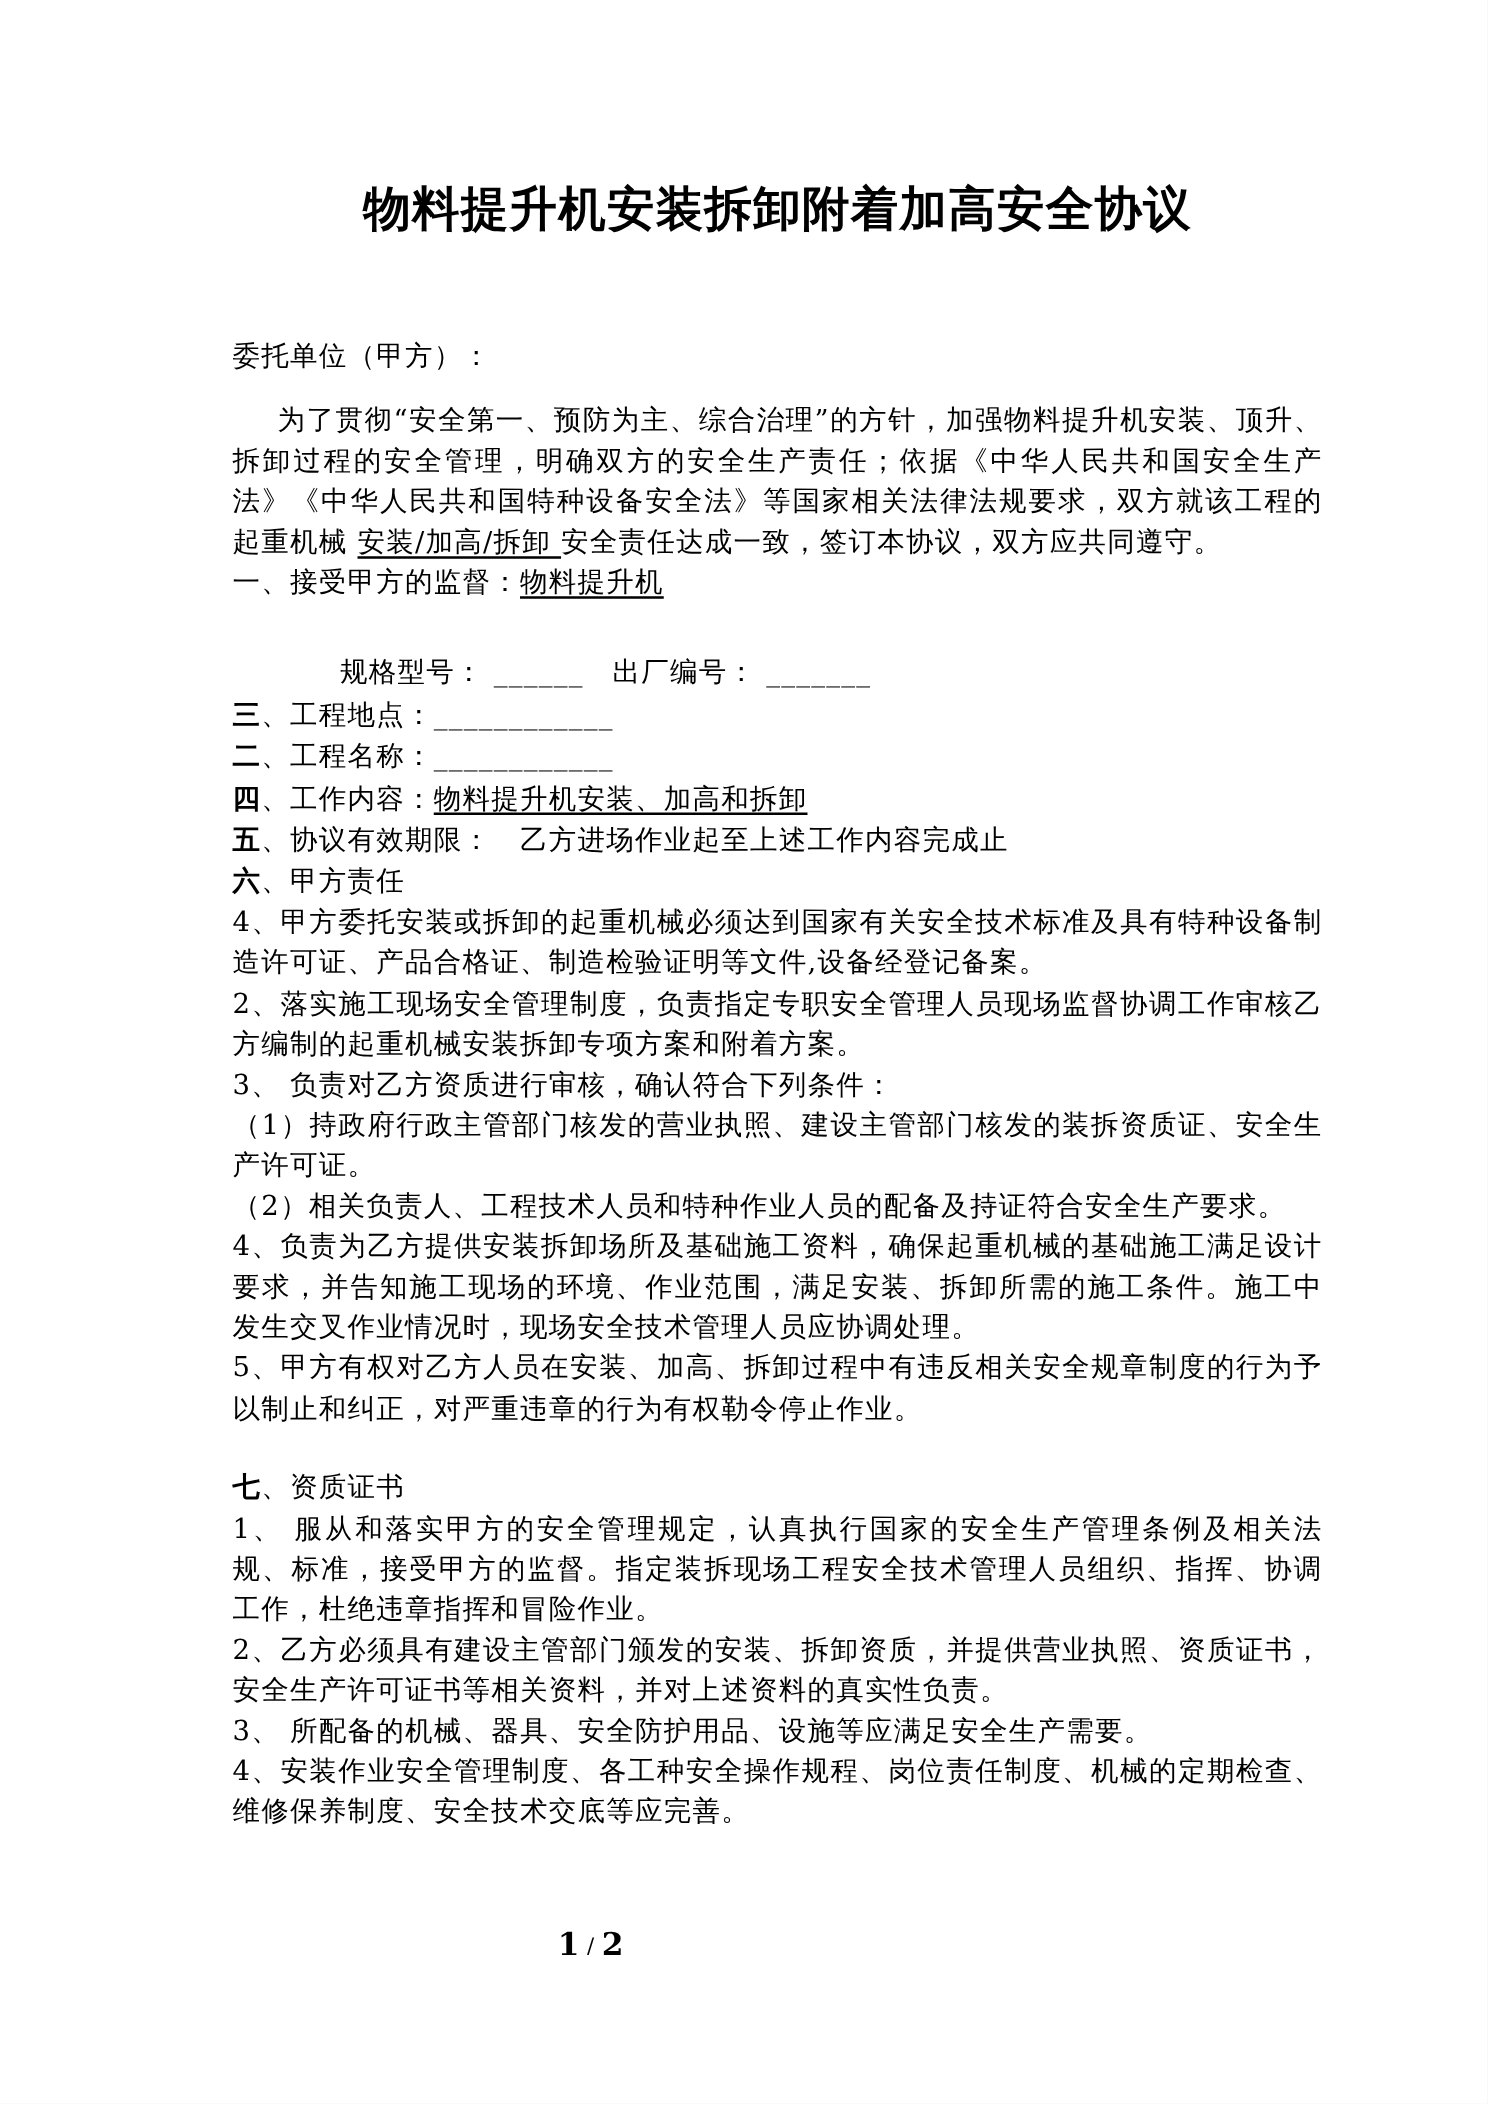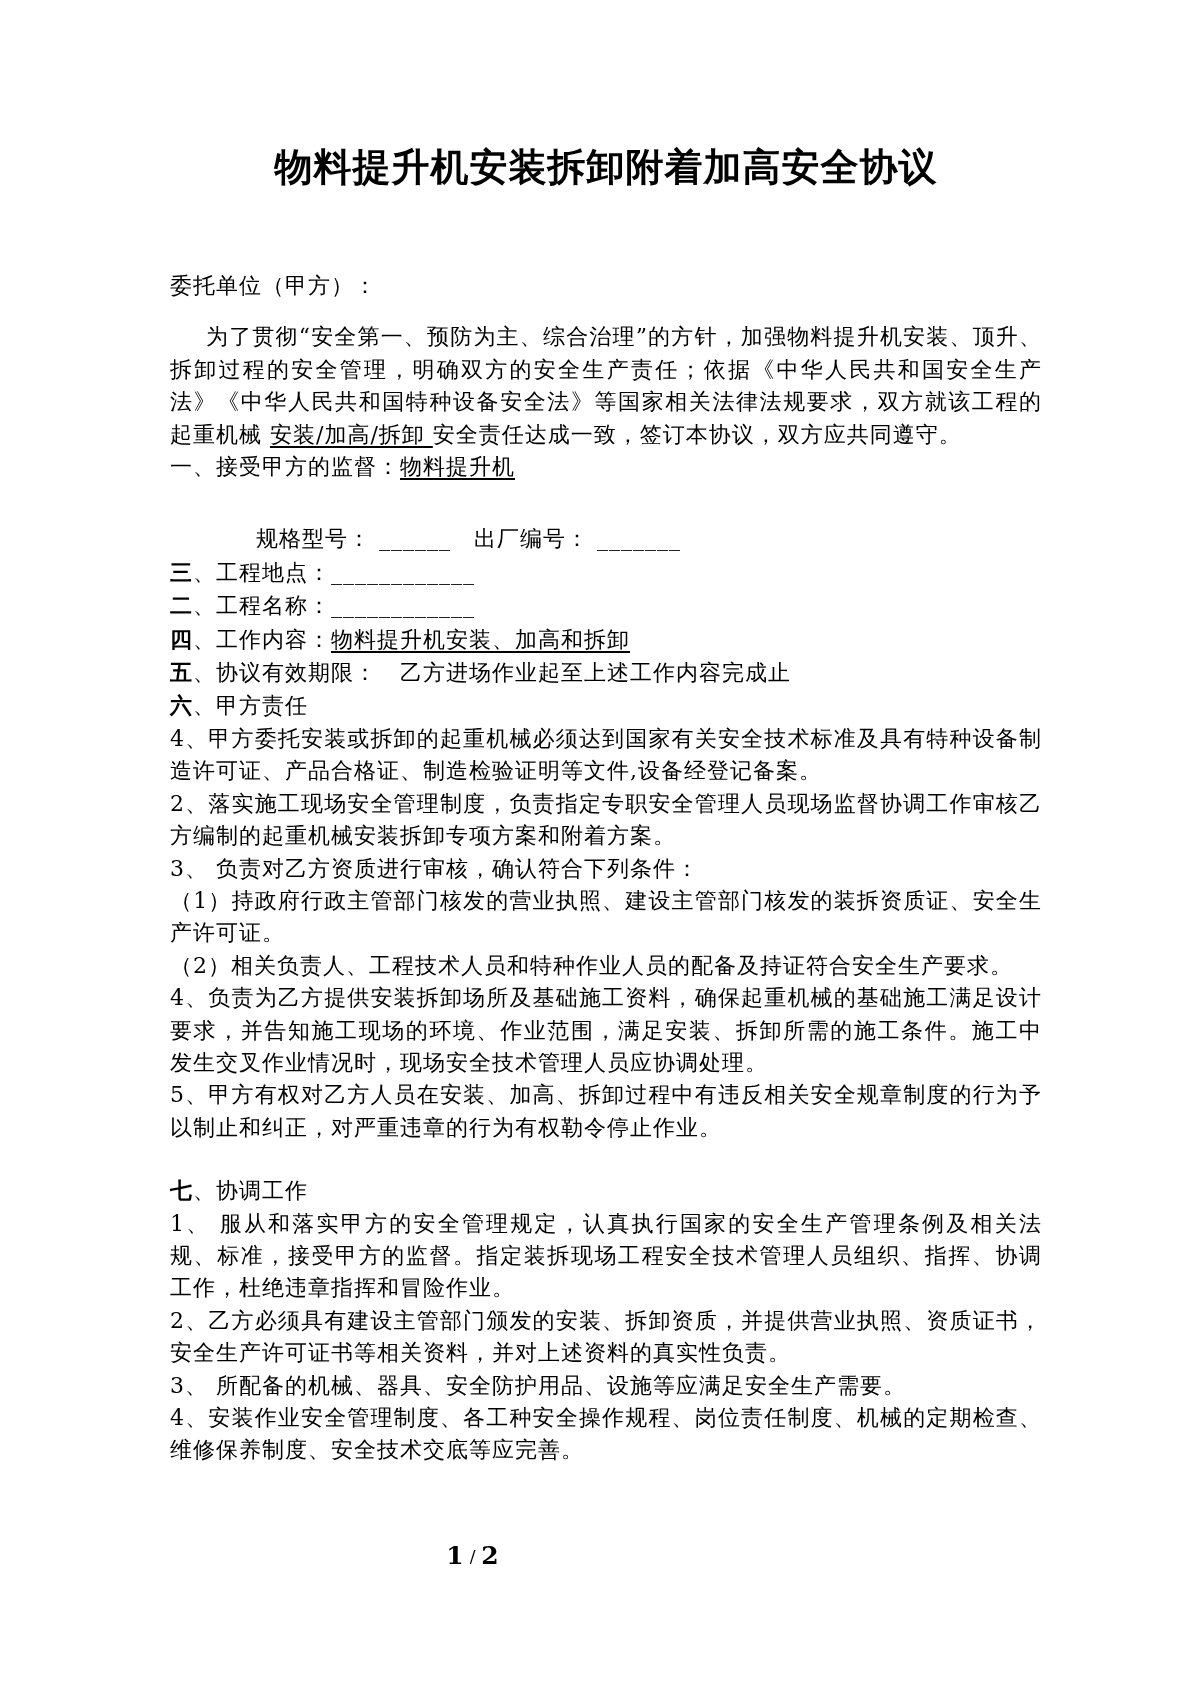--- a/index.html
+++ b/index.html
@@ -9,21 +9,21 @@
     height: 1683px;
     background: #ffffff;
     color: #000000;
     font-family: "DejaVu Serif", "Liberation Serif", serif;
     box-sizing: border-box;
     outline: 1px solid #e4e4e4;
     overflow: hidden;
   }
   .content {
     position: absolute;
-    left: 170px;
+    left: 186px;
     top: 138px;
     width: 872px;
   }
   h1.title {
     margin: 0 0 74px 0;
     padding: 0;
     text-align: center;
     font-size: 38px;
     font-weight: bold;
     line-height: 58px;
@@ -79,21 +79,21 @@
         <p class="line"><span class="b">五</span><span>、协议有效期限：　乙方进场作业起至上述工作内容完成止</span></p>
         <p class="line"><span class="b">六</span><span>、甲方责任</span></p>
         <p class="line"><span>4、甲方委托安装或拆卸的起重机械必须达到国家有关安全技术标准及具有特种设备制造许可证、产品合格证、制造检验证明等文件,设备经登记备案。</span></p>
         <p class="line"><span>2、落实施工现场安全管理制度，负责指定专职安全管理人员现场监督协调工作审核乙方编制的起重机械安装拆卸专项方案和附着方案。</span></p>
         <p class="line"><span>3、 负责对乙方资质进行审核，确认符合下列条件：</span></p>
         <p class="line"><span>（1）持政府行政主管部门核发的营业执照、建设主管部门核发的装拆资质证、安全生产许可证。</span></p>
         <p class="line"><span>（2）相关负责人、工程技术人员和特种作业人员的配备及持证符合安全生产要求。</span></p>
         <p class="line"><span>4、负责为乙方提供安装拆卸场所及基础施工资料，确保起重机械的基础施工满足设计要求，并告知施工现场的环境、作业范围，满足安装、拆卸所需的施工条件。施工中发生交叉作业情况时，现场安全技术管理人员应协调处理。</span></p>
         <p class="line"><span>5、甲方有权对乙方人员在安装、加高、拆卸过程中有违反相关安全规章制度的行为予以制止和纠正，对严重违章的行为有权勒令停止作业。</span></p>
         <p class="line blank-line"></p>
-        <p class="line"><span class="b">七</span><span>、协调工作</span></p>
+        <p class="line"><span class="b">七</span><span>、资质证书</span></p>
         <p class="line"><span>1、 服从和落实甲方的安全管理规定，认真执行国家的安全生产管理条例及相关法规、标准，接受甲方的监督。指定装拆现场工程安全技术管理人员组织、指挥、协调工作，杜绝违章指挥和冒险作业。</span></p>
         <p class="line"><span>2、乙方必须具有建设主管部门颁发的安装、拆卸资质，并提供营业执照、资质证书，安全生产许可证书等相关资料，并对上述资料的真实性负责。</span></p>
         <p class="line"><span>3、 所配备的机械、器具、安全防护用品、设施等应满足安全生产需要。</span></p>
         <p class="line"><span>4、安装作业安全管理制度、各工种安全操作规程、岗位责任制度、机械的定期检查、维修保养制度、安全技术交底等应完善。</span></p>
       </div>
   </div>
   <div class="footer">
     <span>1</span><span class="sep">/</span><span>2</span>
   </div>
 </div>

